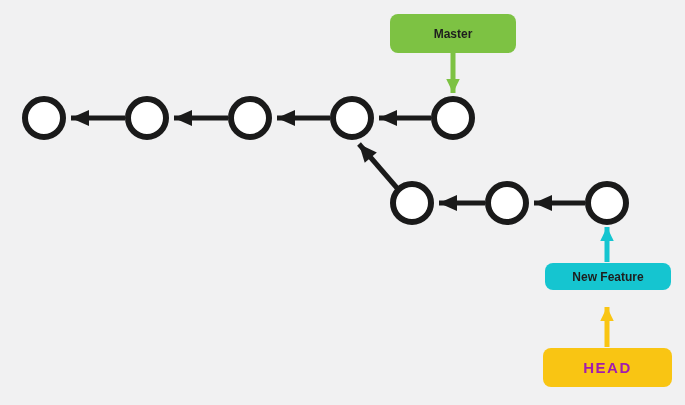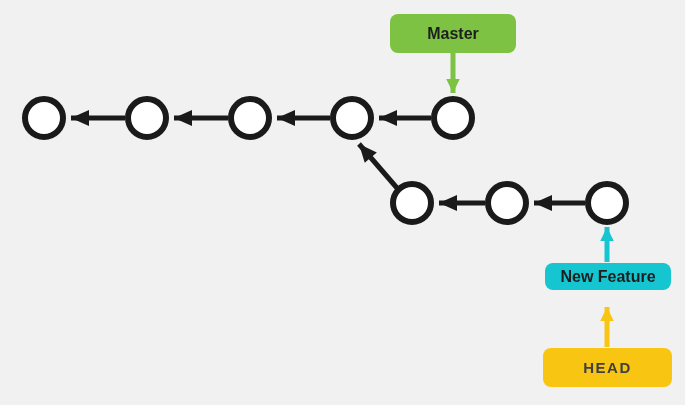--- a/index.html
+++ b/index.html
@@ -20,21 +20,21 @@
     left: 0;
     top: 0;
   }
   .branch-label {
     position: absolute;
     display: flex;
     align-items: center;
     justify-content: center;
     border-radius: 8px;
     font-weight: bold;
-    font-size: 16px;
+    font-size: 12px;
     color: #1e1e1e;
     box-sizing: border-box;
     user-select: none;
   }
   #label-head {
     font-size: 15px;
     letter-spacing: 1.5px;
   }
 </style>
 </head>
@@ -79,16 +79,16 @@
         <circle cx="607" cy="203" r="19" fill="#ffffff" stroke="#1a1a1a" stroke-width="6"></circle>
       </g>
   </svg>
 
   <div class="branch-label" id="label-master" style="left: 390px; top: 14px; width: 126px; height: 39px; background: rgb(125, 194, 67); color: rgb(30, 30, 30);">
     <span>Master</span>
   </div>
   <div class="branch-label" id="label-feature" style="left: 545px; top: 263px; width: 126px; height: 27px; background: rgb(21, 197, 208); color: rgb(30, 30, 30);">
     <span>New Feature</span>
   </div>
-  <div class="branch-label" id="label-head" style="left: 543px; top: 348px; width: 129px; height: 39px; background: rgb(249, 197, 19); color: #404040;">
+  <div class="branch-label" id="label-head" style="left: 543px; top: 348px; width: 129px; height: 39px; background: rgb(249, 197, 19); color: #a21caf;">
     <span>HEAD</span>
   </div>
 </div>
 
 </body></html>

